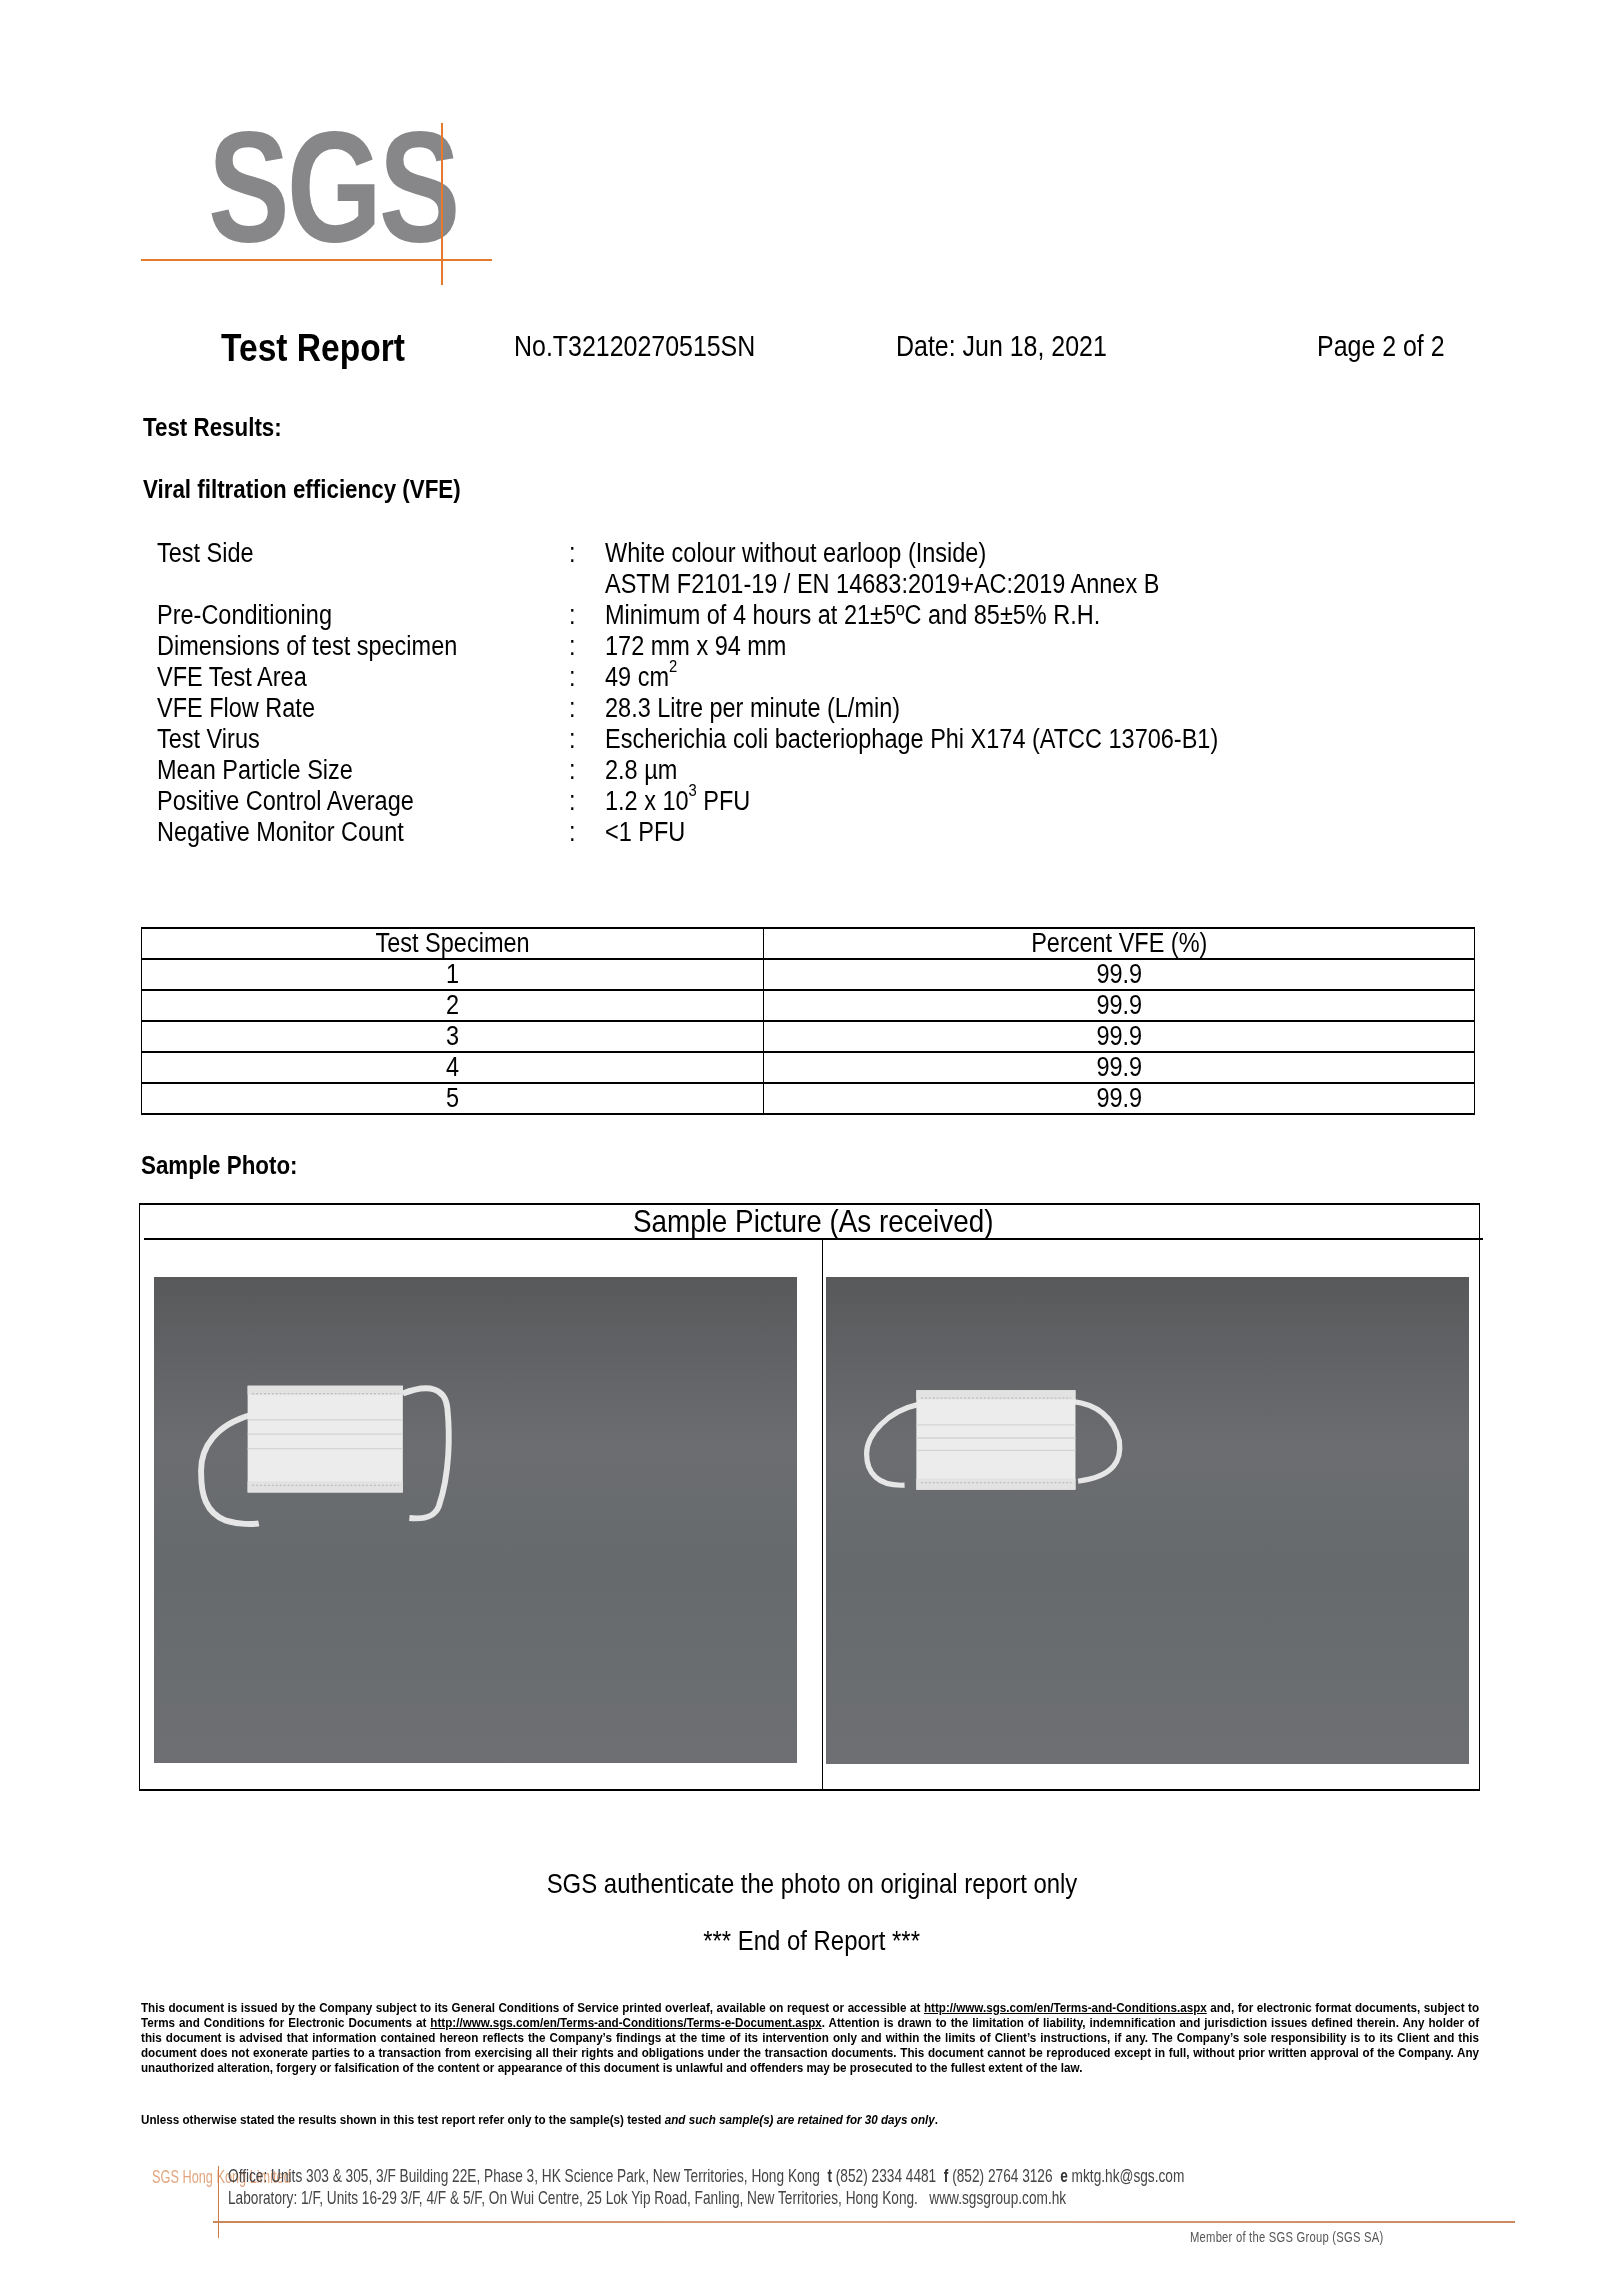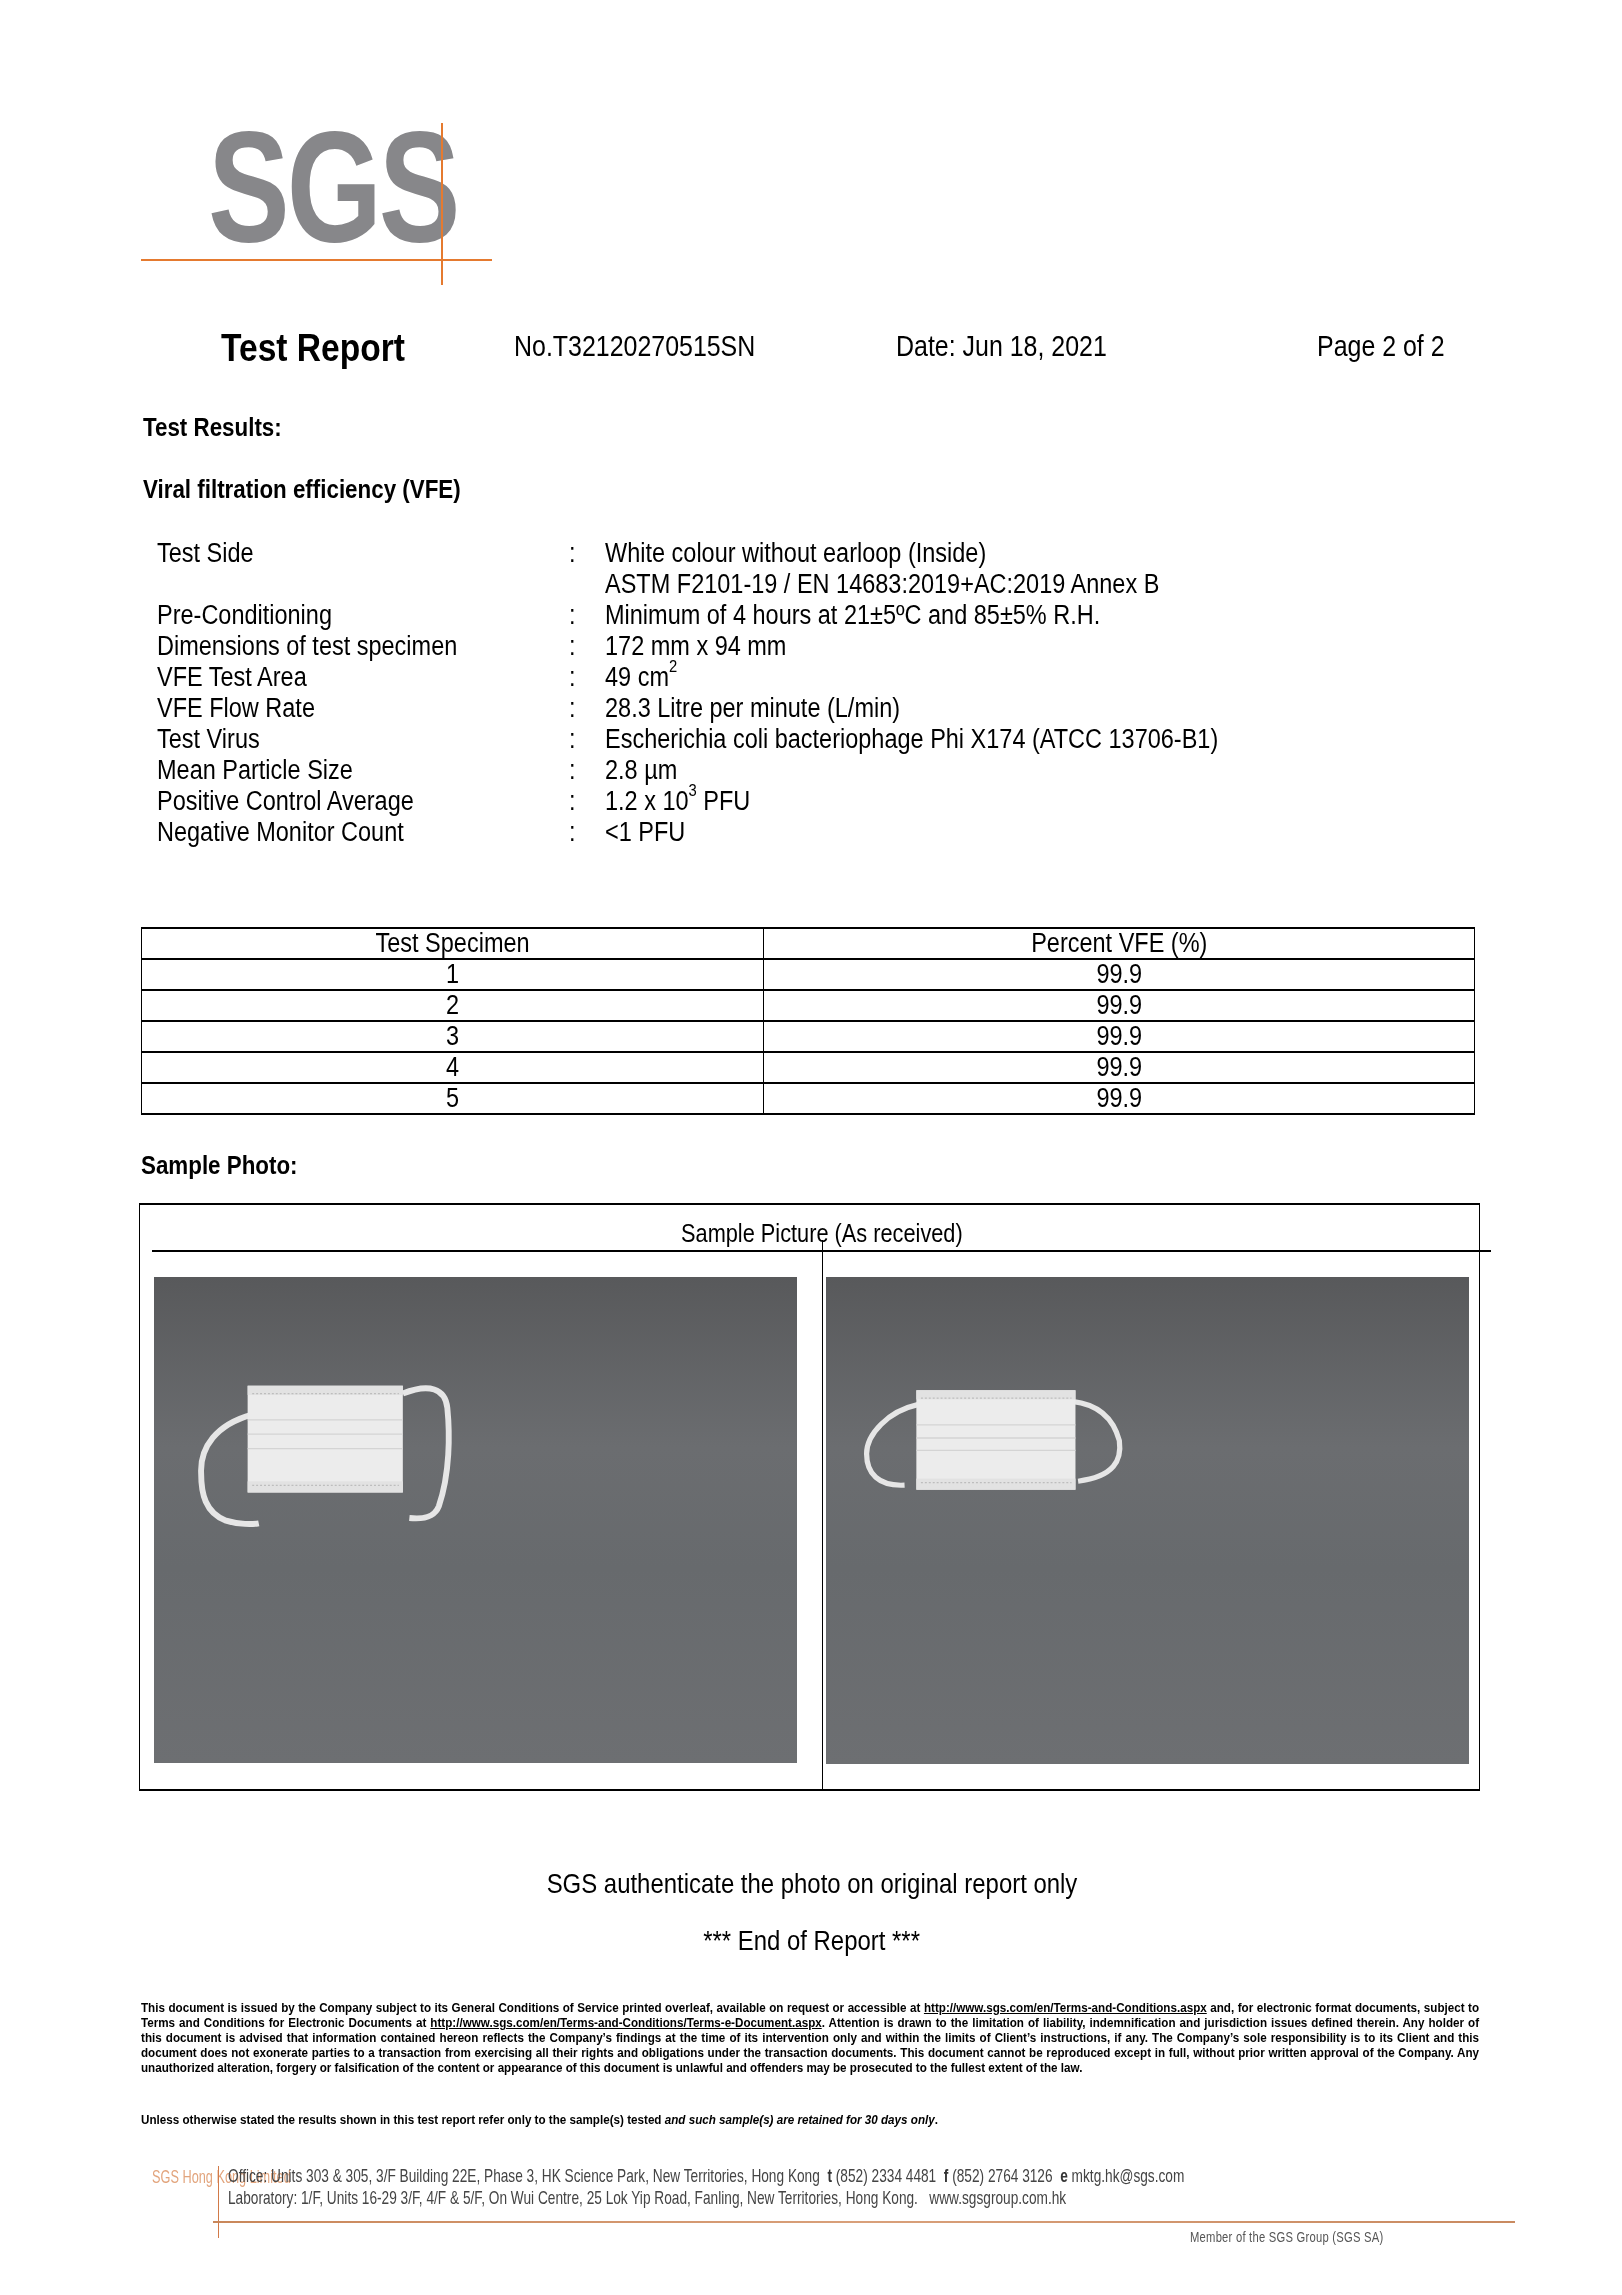--- a/index.html
+++ b/index.html
@@ -29,21 +29,21 @@
   .pval { left: 448px; }
   sup { font-size: 17px; vertical-align: top; position: relative; top: -3.9px; line-height: 1; }
 
   
   table.res { position: absolute; left: 141px; top: 916px; width: 1334px; border-collapse: collapse; margin-top: 11px; }
   table.res td { height: 29px; font-size: 27px; text-align: center; border-left: 1.3px solid #000; border-right: 1.3px solid #000; border-top: 2.6px solid #000; border-bottom: 2.6px solid #000; padding: 0; line-height: 29px; }
   table.res td span { display: inline-block; transform: scaleX(0.87); }
 
   
   .photo-frame { left: 139px; top: 1203px; width: 1341px; height: 588px; border: 1.3px solid #000; border-top: 2.6px solid #000; border-bottom: 2.6px solid #000; box-sizing: border-box; }
-  .photo-head { position: absolute; left: 12px; top: 0; width: 100%; height: 33px; border-bottom: 2.6px solid #000; text-align: center; font-size: 25px; line-height: 33px; margin-top: 12px; }
+  .photo-head { position: absolute; left: 4px; top: 0; width: 100%; height: 33px; border-bottom: 2.6px solid #000; text-align: center; font-size: 32px; line-height: 33px; }
   .photo-head span { display: inline-block; transform: scaleX(0.87); }
   .photo-split { position: absolute; left: 682px; top: 35px; width: 1.3px; bottom: 0; background: #000; }
   .photo { position: absolute; background: linear-gradient(180deg, #58595b 0%, #6b6d70 35%, #676a6d 60%, #6d6f72 100%); overflow: hidden; }
   .photo-left { left: 13.7px; top: 72px; width: 643px; height: 486px; }
   .photo-right { left: 686px; top: 72px; width: 643px; height: 487px; }
   .photo svg { position: absolute; left: 0; top: 0; width: 100%; height: 100%; }
 
   .center-text { left: 0; width: 1623px; text-align: center; font-size: 27.5px; white-space: nowrap; }
   .center-text span { display: inline-block; transform: scaleX(0.87); }
 

